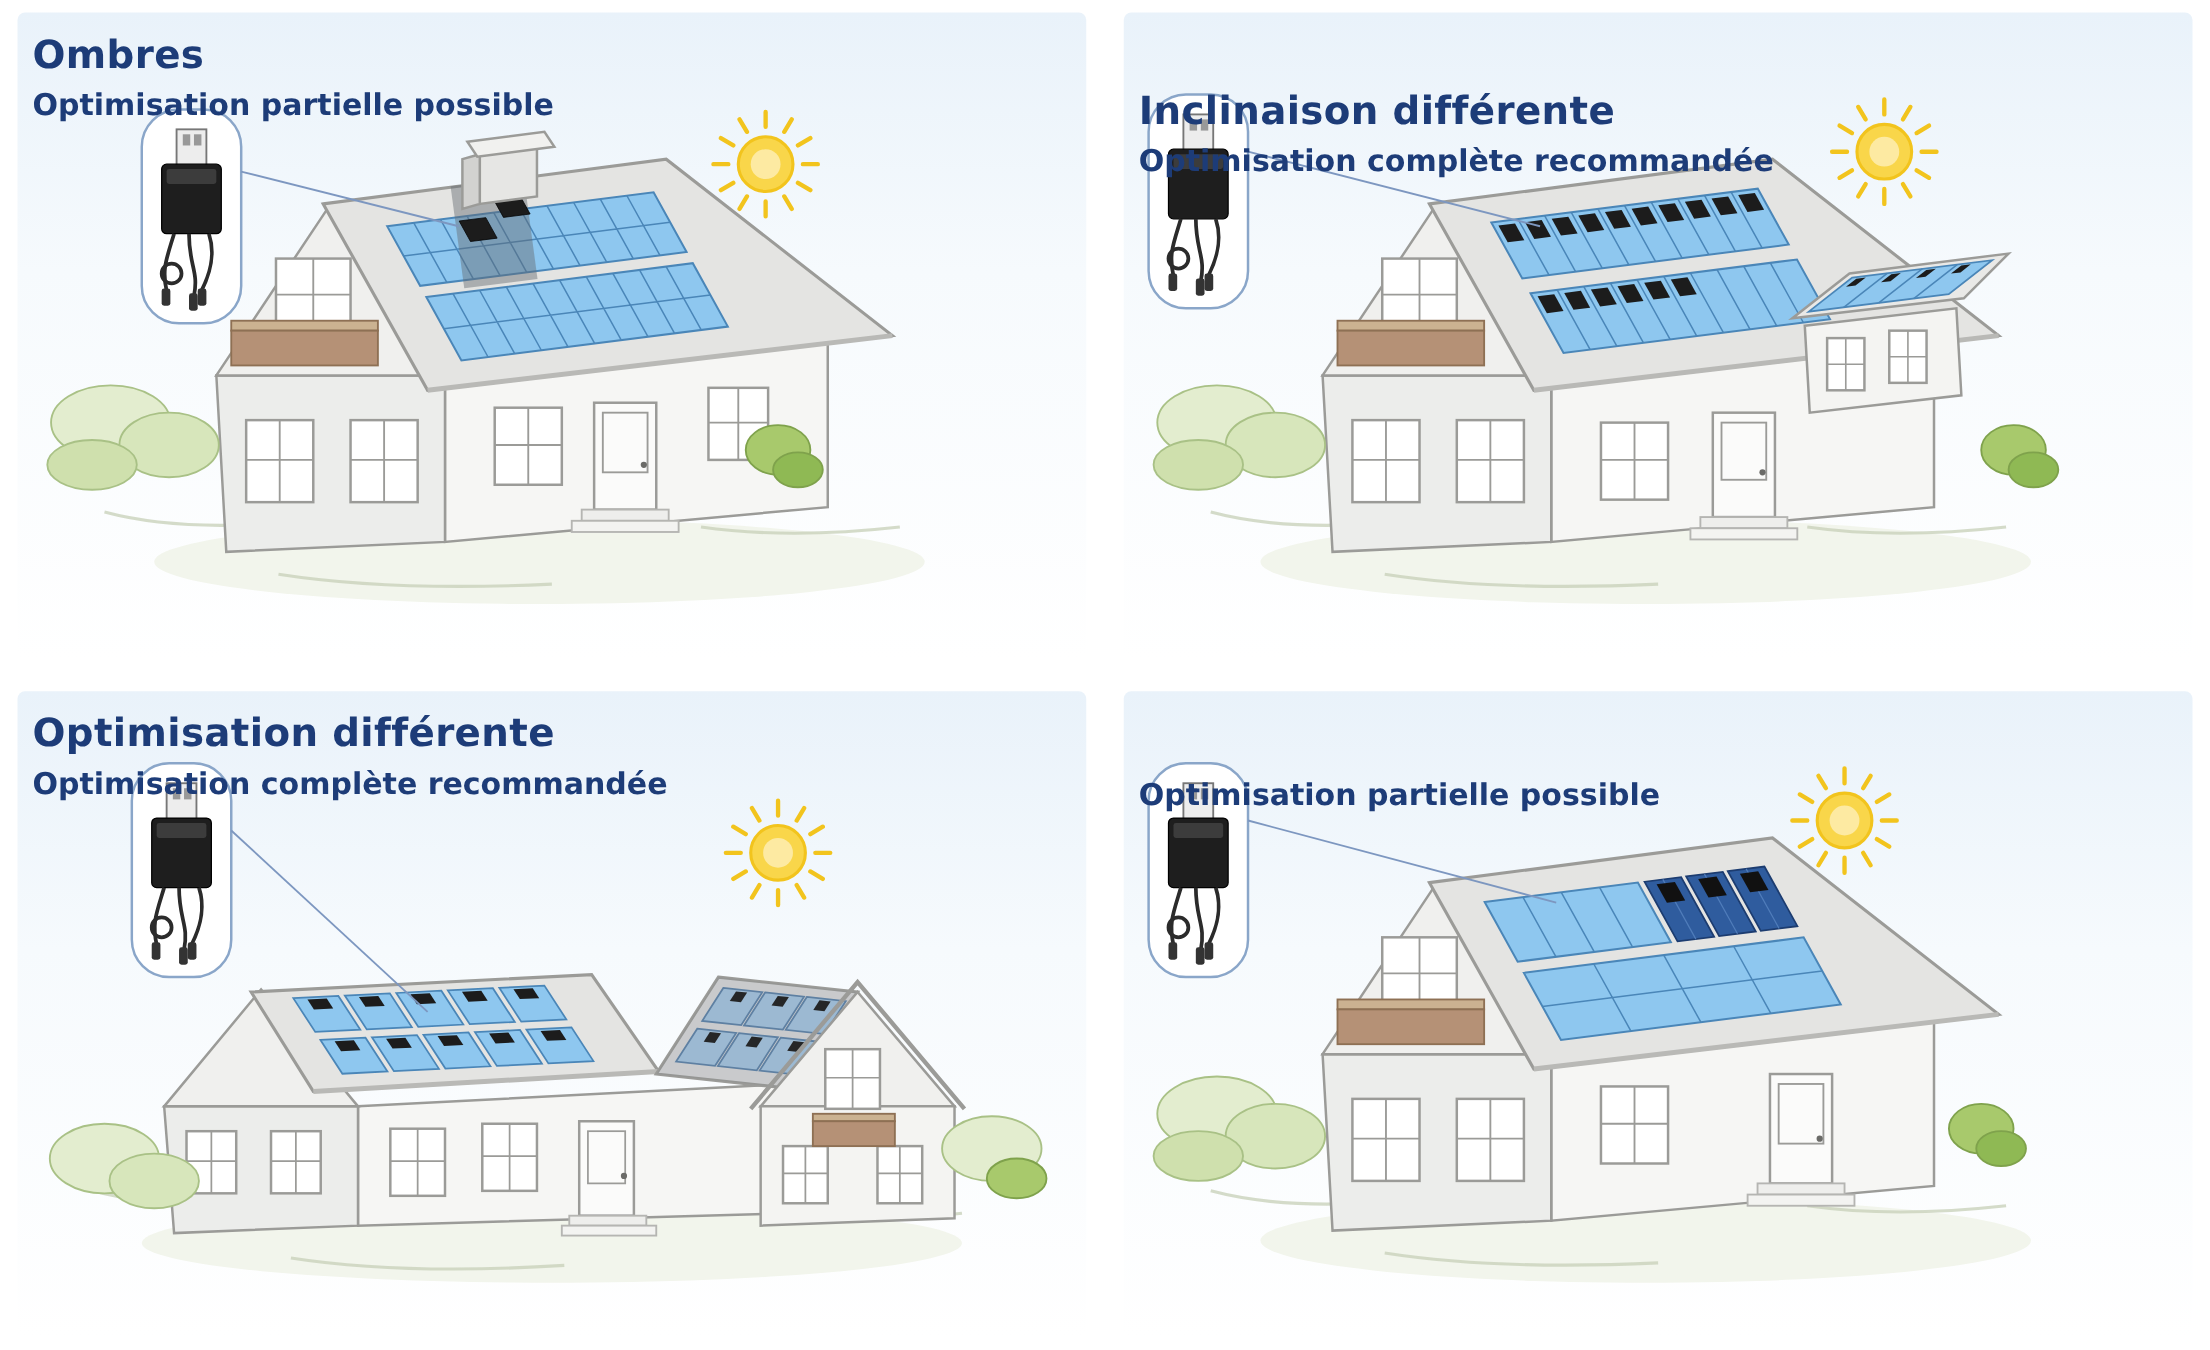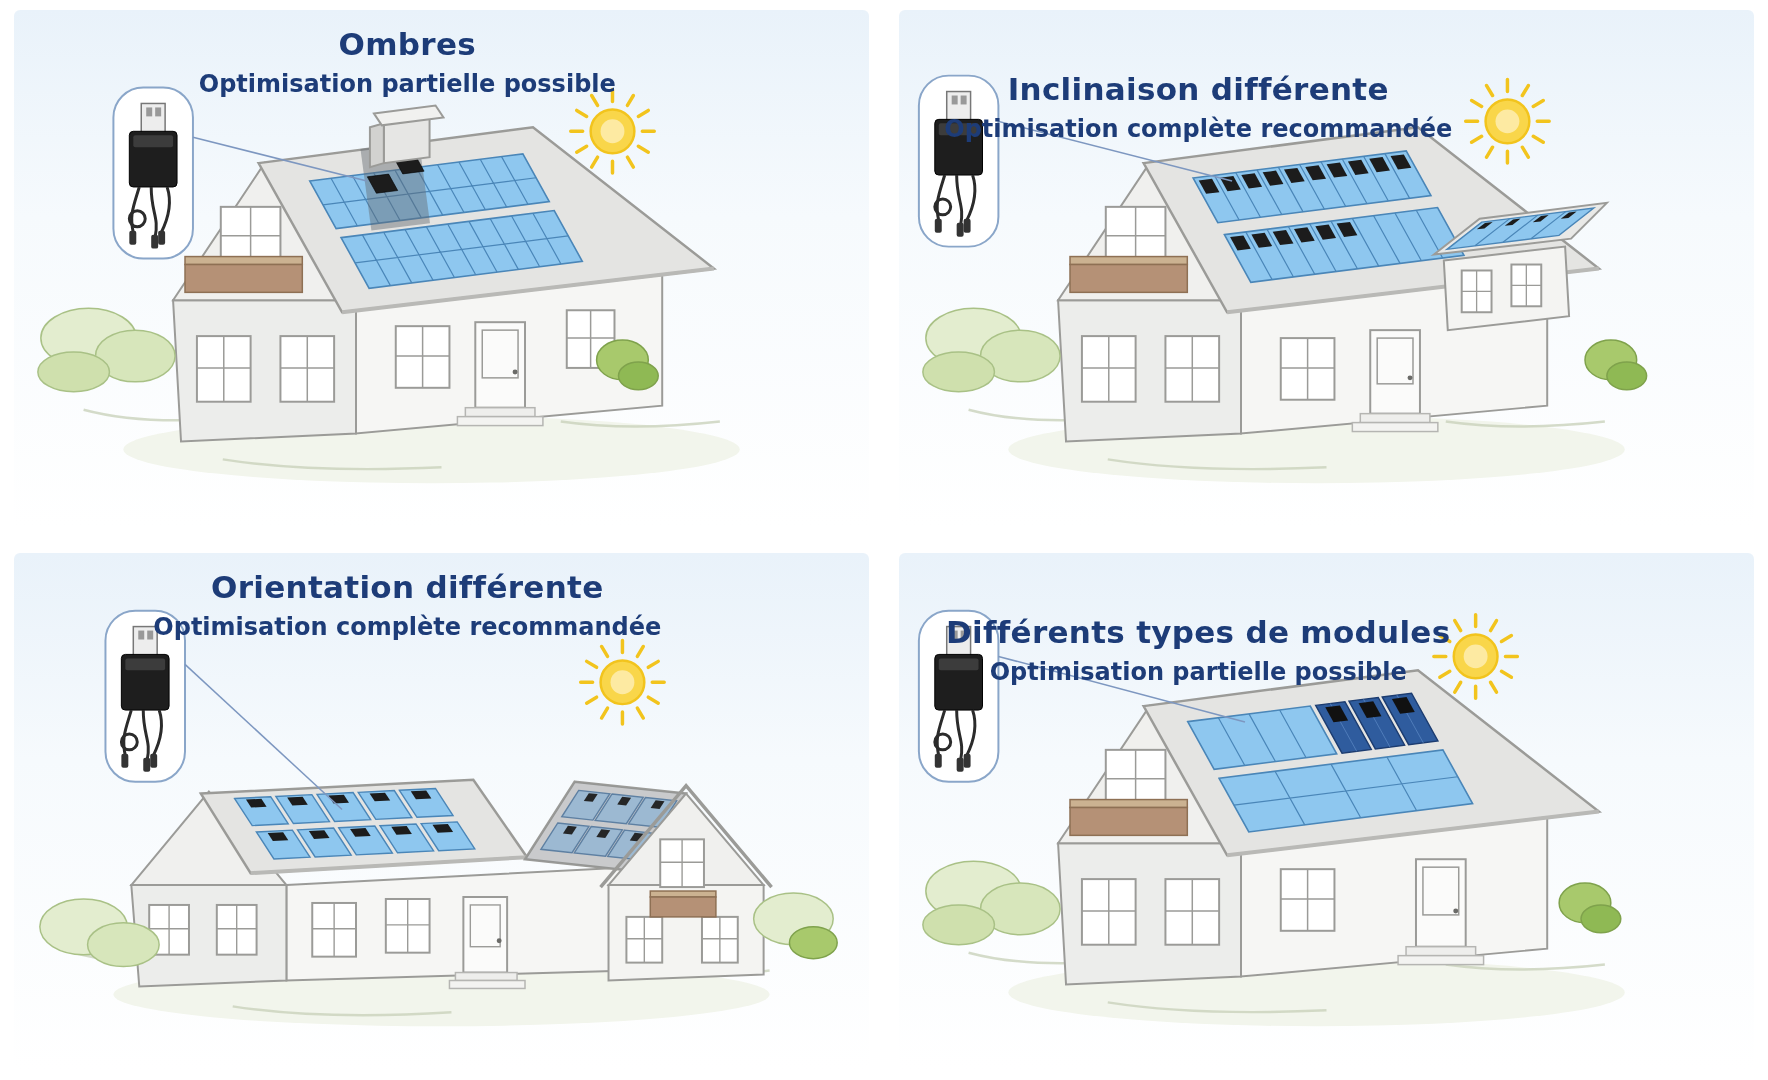--- a/index.html
+++ b/index.html
@@ -1,21 +1,21 @@
 <!DOCTYPE html>
 <html><head>
 <meta charset="utf-8">
 <style>
   html,body{margin:0;padding:0;background:#ffffff;font-family:"DejaVu Sans","Liberation Sans",sans-serif;}
   .page{width:1768px;height:1080px;box-sizing:border-box;display:grid;
         grid-template-columns:1fr 1fr;grid-template-rows:1fr 1fr;
         gap:26px 30px;padding:10px 14px;background:#ffffff;}
   .quadrant{position:relative;border-radius:6px;overflow:hidden;
         background:linear-gradient(180deg,#e9f2fa 0%,#f6fafd 40%,#ffffff 100%);}
-  .q-header{position:absolute;top:16px;left:0;text-align:center;z-index:2;}
+  .q-header{position:absolute;top:16px;left:12px;z-index:2;}
   .col-left .q-header{width:92%;}
   .col-right .q-header{width:70%;margin-top:45px;}
   .q-title{margin:0;font-size:31px;font-weight:700;color:#1d3c78;letter-spacing:.3px;}
   .q-subtitle{margin:8px 0 0 0;font-size:24px;font-weight:700;color:#1d3c78;}
   .scene{position:absolute;inset:0;width:100%;height:100%;z-index:1;}
 </style>
 </head>
 <body>
 
 <div class="page">
@@ -211,21 +211,21 @@
           <rect x="38" y="148" width="7" height="14" rx="2" fill="#333"></rect>
           <rect x="45" y="144" width="7" height="14" rx="2" fill="#333"></rect>
         </g>
       </g>
       <line x1="100" y1="112" x2="335" y2="172" stroke="#7d97c0" stroke-width="1.5"></line>
     </svg>
   </section>
 
   <section class="quadrant col-left">
     <div class="q-header">
-      <h2 class="q-title">Orientation différente</h2>
+      <h2 class="q-title">Optimisation différente</h2>
       <p class="q-subtitle">Optimisation complète recommandée</p>
     </div>
     <svg class="scene" viewBox="0 0 860 520" preserveAspectRatio="xMidYMid meet">
       <ellipse cx="430" cy="444" rx="330" ry="32" fill="#f2f5ec"></ellipse>
       <path d="M60,402 q60,16 150,8 M600,420 q70,10 160,0 M220,456 q90,14 220,6" stroke="#c9d2bc" stroke-width="2.5" fill="none" opacity="0.8"></path>
       <g transform="translate(612,130)">
         <path d="M30,0L42,0 M26,15L36,21 M15,26L21,36 M0,30L0,42 M-15,26L-21,36 M-26,15L-36,21 M-30,0L-42,0 M-26,-15L-36,-21 M-15,-26L-21,-36 M0,-30L0,-42 M15,-26L21,-36 M26,-15L36,-21" stroke="#f2c41d" stroke-width="3.5" stroke-linecap="round" fill="none"></path>
         <circle cx="0" cy="0" r="22" fill="#f9d64a" stroke="#f2c41d" stroke-width="2.5"></circle>
         <circle cx="0" cy="0" r="12" fill="#fdeaa2"></circle>
       </g>
@@ -334,21 +334,20 @@
           <rect x="38" y="148" width="7" height="14" rx="2" fill="#333"></rect>
           <rect x="45" y="144" width="7" height="14" rx="2" fill="#333"></rect>
         </g>
       </g>
       <line x1="172" y1="112" x2="330" y2="258" stroke="#7d97c0" stroke-width="1.5"></line>
     </svg>
   </section>
 
   <section class="quadrant col-right">
     <div class="q-header">
-      <h2 class="q-title">Différents types de modules</h2>
       <p class="q-subtitle">Optimisation partielle possible</p>
     </div>
     <svg class="scene" viewBox="0 0 860 520" preserveAspectRatio="xMidYMid meet">
       <ellipse cx="420" cy="442" rx="310" ry="34" fill="#f2f5ec"></ellipse>
       <path d="M70,402 q60,16 150,8 M550,414 q70,10 160,0 M210,452 q90,14 220,8" stroke="#c9d2bc" stroke-width="2.5" fill="none" opacity="0.8"></path>
       <g transform="translate(580,104)">
         <path d="M30,0L42,0 M26,15L36,21 M15,26L21,36 M0,30L0,42 M-15,26L-21,36 M-26,15L-36,21 M-30,0L-42,0 M-26,-15L-36,-21 M-15,-26L-21,-36 M0,-30L0,-42 M15,-26L21,-36 M26,-15L36,-21" stroke="#f2c41d" stroke-width="3.5" stroke-linecap="round" fill="none"></path>
         <circle cx="0" cy="0" r="22" fill="#f9d64a" stroke="#f2c41d" stroke-width="2.5"></circle>
         <circle cx="0" cy="0" r="12" fill="#fdeaa2"></circle>
       </g>

